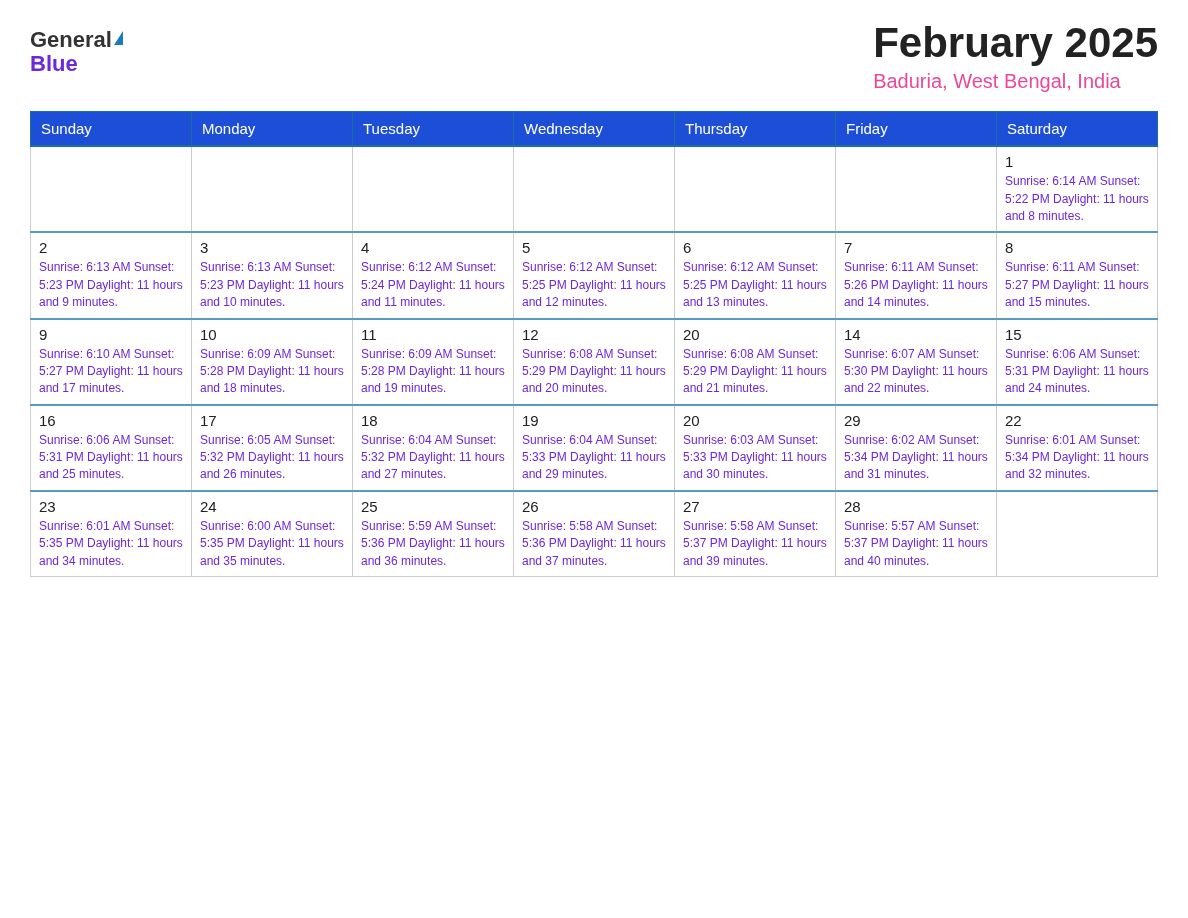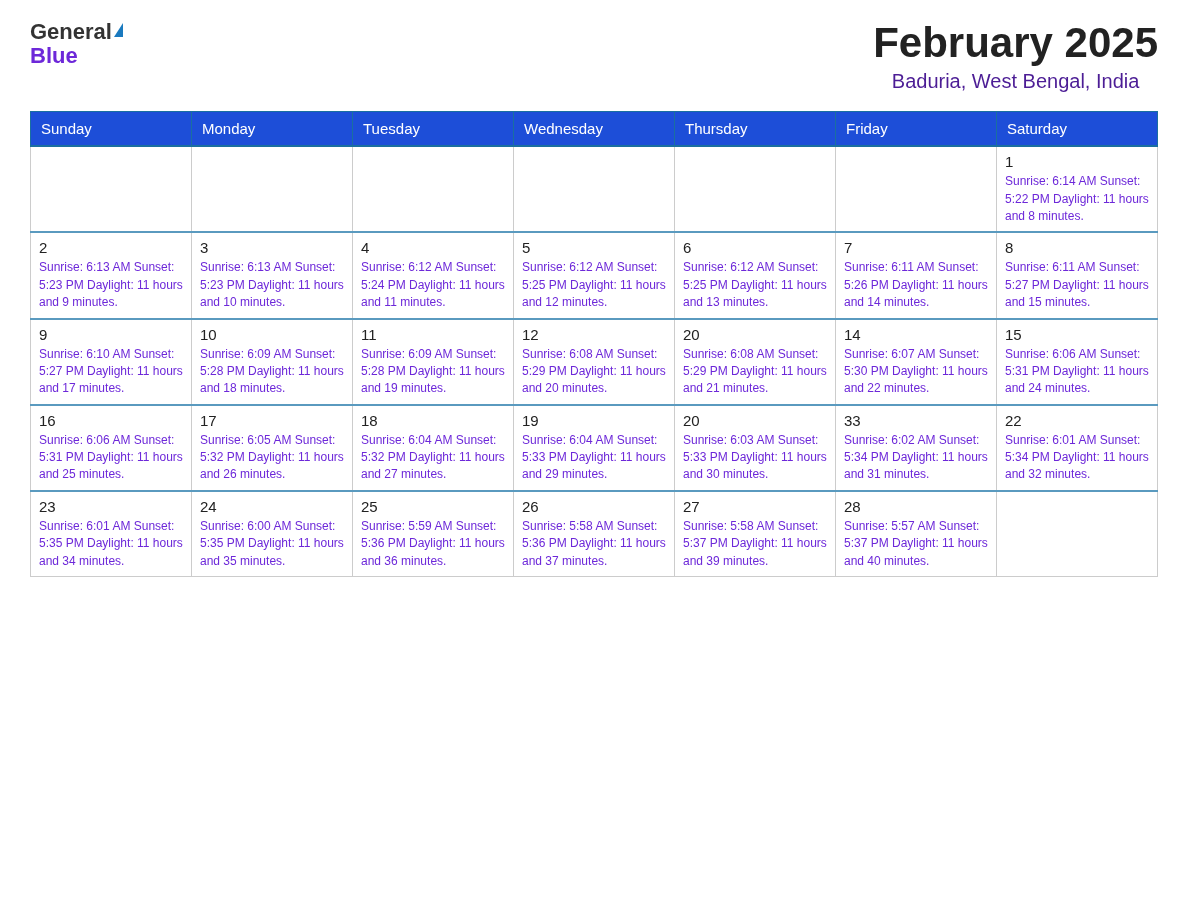--- a/index.html
+++ b/index.html
@@ -38,31 +38,31 @@
       height: 0;
       border-left: 9px solid transparent;
       border-right: 0px solid transparent;
       border-bottom: 14px solid #1a7abf;
       margin-left: 2px;
       vertical-align: middle;
       position: relative;
       top: -2px;
     }
     .title-block {
-      text-align: center;
+      text-align: left;
     }
     .main-title {
       font-size: 42px;
       font-weight: bold;
       color: #222;
       line-height: 1.1;
     }
     .subtitle {
       font-size: 20px;
-      color: #4c1d95;
+      color: #ec4899;
       margin-top: 4px;
     }
     .calendar {
       width: 100%;
       border-collapse: collapse;
     }
     .calendar th {
       background: #1d4ed8;
       color: #fff;
       font-size: 15px;
@@ -100,21 +100,21 @@
     }
     .empty-cell {
       background: #f9f9f9;
     }
   </style>
 </head>
 <body>
 
 <div class="header">
   <div class="logo">
-    <div style="display:flex;align-items:center;">
+    <div style="display:flex;align-items:center;margin-top:8px;">
       <span class="logo-general">General</span>
       <span class="logo-triangle"></span>
     </div>
     <span class="logo-blue">Blue</span>
   </div>
   <div class="title-block">
     <div class="main-title">February 2025</div>
     <div class="subtitle">Baduria, West Bengal, India</div>
   </div>
 </div>
@@ -259,21 +259,21 @@
 Sunset: 5:33 PM
 Daylight: 11 hours and 29 minutes.</div>
         </td>
         <td>
           <div class="day-number">20</div>
           <div class="day-info">Sunrise: 6:03 AM
 Sunset: 5:33 PM
 Daylight: 11 hours and 30 minutes.</div>
         </td>
         <td>
-          <div class="day-number">33</div>
+          <div class="day-number">29</div>
           <div class="day-info">Sunrise: 6:02 AM
 Sunset: 5:34 PM
 Daylight: 11 hours and 31 minutes.</div>
         </td>
         <td>
           <div class="day-number">22</div>
           <div class="day-info">Sunrise: 6:01 AM
 Sunset: 5:34 PM
 Daylight: 11 hours and 32 minutes.</div>
         </td>

